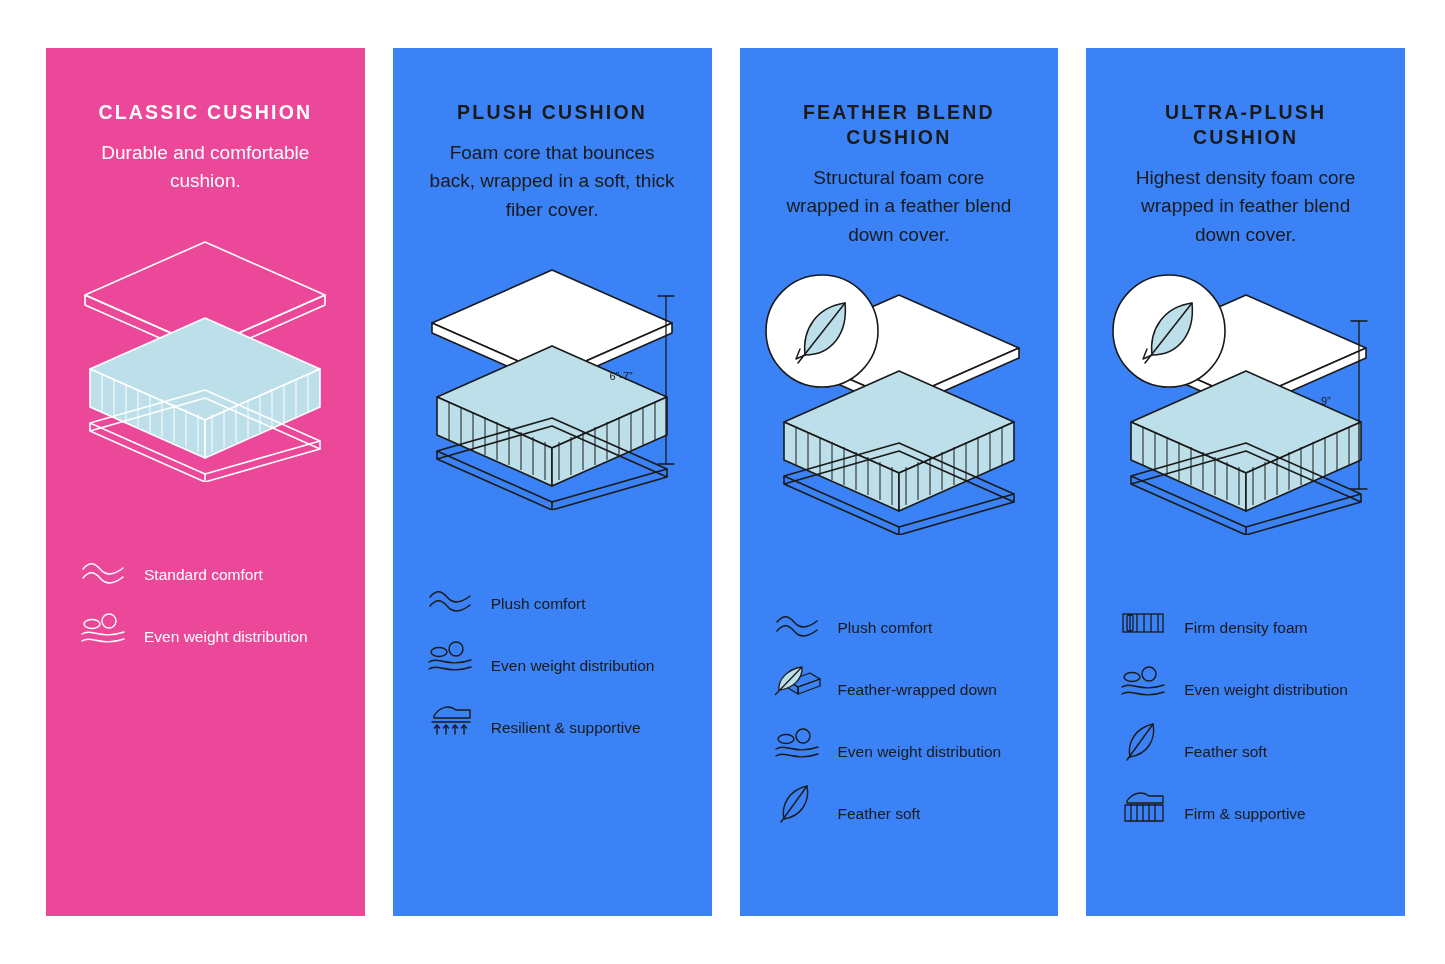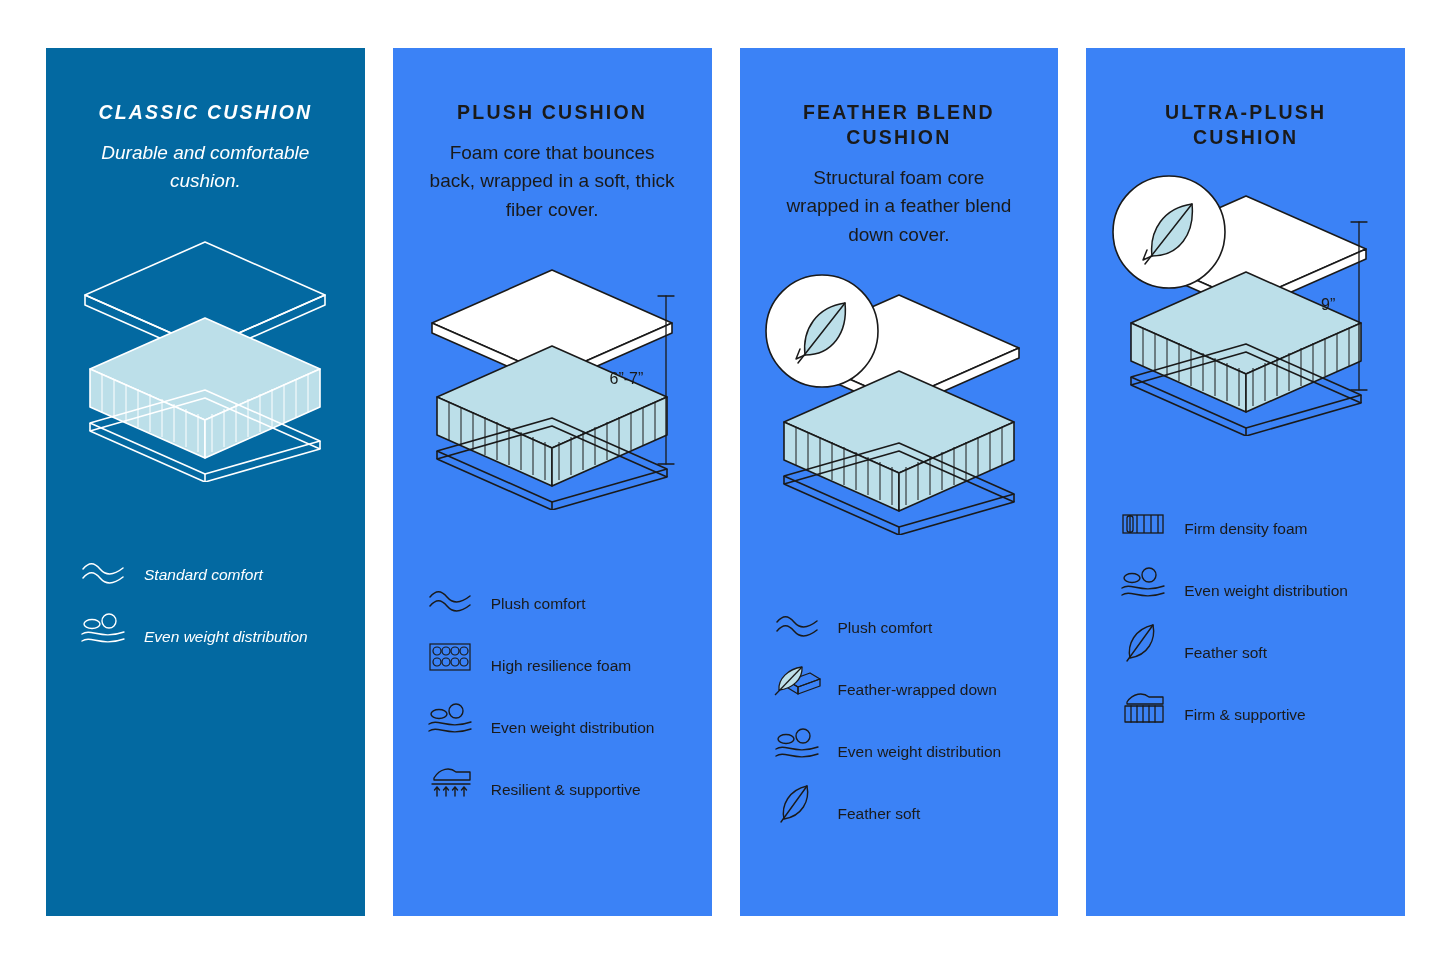--- a/index.html
+++ b/index.html
@@ -30,23 +30,22 @@
     height: 868px;
     box-sizing: border-box;
     position: relative;
     margin-right: 28px;
     padding: 52px 26px 0 26px;
     background: #3b82f6;
     color: #1a1a1a;
   }
   .card:last-child { margin-right: 0; }
   .card.dark {
-    background: #0369a1;
+    background: #ec4899;
     color: #ffffff;
-    font-style: italic;
   }
   .card-title {
     text-align: center;
     font-size: 19.5px;
     font-weight: bold;
     letter-spacing: 2.2px;
     line-height: 1.28;
     text-transform: uppercase;
     margin: 0 0 14px 0;
   }
@@ -70,21 +69,21 @@
   }
   .dim {
     position: absolute;
     right: -2px;
     top: 40px;
     width: 62px;
     height: 180px;
   }
   .dim-label {
     position: absolute;
-    font-size: 16px;
+    font-size: 11px;
     color: #1a1a1a;
   }
   .features {
     margin-top: 18px;
   }
   .feature {
     display: flex;
     align-items: flex-end;
     min-height: 46px;
     margin-bottom: 16px;
@@ -242,38 +241,20 @@
                 <g fill="none" stroke="#1a1a1a" stroke-width="1.5" stroke-linecap="round">
                   <path d="M3 9 C 9 2, 14 2, 20 9 C 26 16, 33 16, 43 8"></path>
                   <path d="M3 18 C 9 11, 14 11, 20 18 C 26 25, 33 25, 43 17"></path>
                 </g>
               </svg>
             </span>
             <span class="flabel">Plush comfort</span>
           </div>
           <div class="feature">
             <span class="ficon">
-              <svg width="48" height="38" viewBox="0 0 48 38">
-                <g fill="none" stroke="#1a1a1a" stroke-width="1.2">
-                  <rect x="4" y="6" width="40" height="26"></rect>
-                  <circle cx="11" cy="13" r="4"></circle>
-                  <circle cx="20" cy="13" r="4"></circle>
-                  <circle cx="29" cy="13" r="4"></circle>
-                  <circle cx="38" cy="13" r="4"></circle>
-                  <circle cx="11" cy="24" r="4"></circle>
-                  <circle cx="20" cy="24" r="4"></circle>
-                  <circle cx="29" cy="24" r="4"></circle>
-                  <circle cx="38" cy="24" r="4"></circle>
-                </g>
-              </svg>
-            </span>
-            <span class="flabel">High resilience foam</span>
-          </div>
-          <div class="feature">
-            <span class="ficon">
               <svg width="48" height="36" viewBox="0 0 48 36">
                 <g fill="none" stroke="#1a1a1a" stroke-width="1.4" stroke-linecap="round">
                   <circle cx="30" cy="9" r="7"></circle>
                   <ellipse cx="13" cy="12" rx="8" ry="4.5"></ellipse>
                   <path d="M3 22 C 12 16, 22 28, 45 20"></path>
                   <path d="M3 29 C 12 23, 22 35, 45 27"></path>
                 </g>
               </svg>
             </span>
             <span class="flabel">Even weight distribution</span>
@@ -395,20 +376,21 @@
                   <path d="M30 5 L 4 41"></path>
                 </g>
               </svg>
             </span>
             <span class="flabel">Feather soft</span>
           </div>
         </div>
       </div>
       <div class="card">
         <div class="card-title">ULTRA-PLUSH CUSHION</div>
+        <div class="card-desc">Highest density foam core wrapped in feather blend down cover.</div>
         <div class="diagram-wrap">
           <div class="diagram" style="position: absolute;">
   <svg width="270" height="260" viewBox="0 0 270 260">
     <g fill="none" stroke="#1a1a1a" stroke-width="1.6" stroke-linejoin="round">
 
       <polygon points="135,20 255,73 135,126 15,73" fill="#ffffff"></polygon>
       <polygon points="15,73 135,126 135,136 15,83" fill="#ffffff"></polygon>
       <polygon points="255,73 135,126 135,136 255,83" fill="#ffffff"></polygon>
 
       <polygon points="135,96 250,147 135,198 20,147" fill="#bcdfe9"></polygon>

